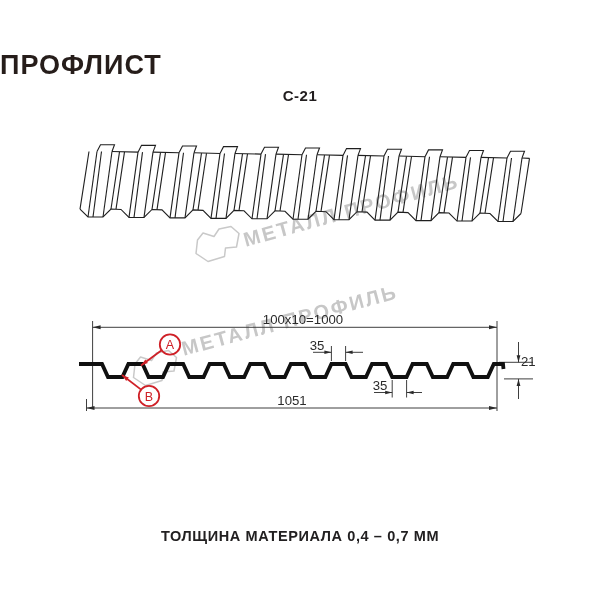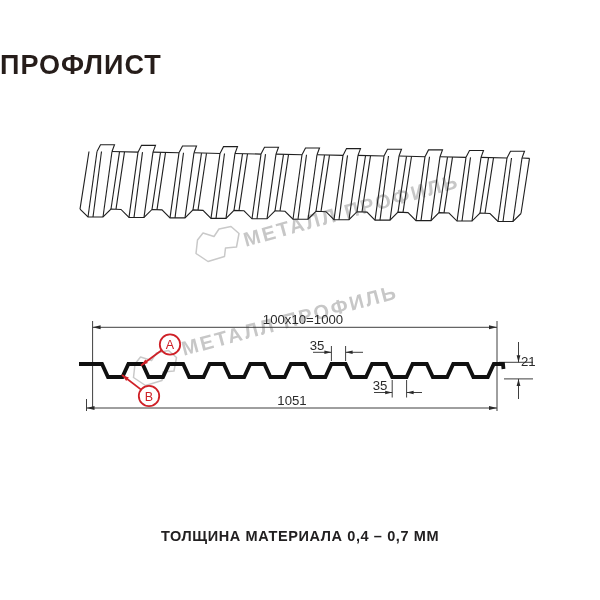--- a/index.html
+++ b/index.html
@@ -41,20 +41,21 @@
   <svg class="layer z0" width="600" height="600" viewBox="0 0 600 600">
     <path class="logo" d="M 203,233 L 214,236.5 L 219,229 L 231,226.5 L 239,233.5 L 236.5,247 L 225.5,248 L 224.5,256.5 L 208,261.5 L 196,253.5 L 197.5,240 Z"></path>
     <g transform="translate(-62.5,124)">
       <path class="logo" d="M 203,233 L 214,236.5 L 219,229 L 231,226.5 L 239,233.5 L 236.5,247 L 225.5,248 L 224.5,256.5 L 208,261.5 L 196,253.5 L 197.5,240 Z"></path>
     </g>
   </svg>
   <div class="wm-text wm1 z0">МЕТАЛЛ ПРОФИЛЬ</div>
   <div class="wm-text wm2 z0">МЕТАЛЛ ПРОФИЛЬ</div>
 
   <div class="page-title z1">ПРОФЛИСТ</div>
+  <div class="page-subtitle z1">С-21</div>
 
   <svg class="layer z1" width="600" height="600" viewBox="0 0 600 600">
     <g id="ribs3d">
         <path d="M 88 217 L 97 151.5"></path>
         <path d="M 93 217 L 101.5 151.5"></path>
         <path d="M 103 217 L 112 151.5"></path>
         <path d="M 97 151.5 L 100.5 144.7 L 114.5 144.7 L 112 151.5"></path>
         <path d="M 111 209 L 119.5 151.85"></path>
         <path d="M 116 209.2 L 124.5 151.95"></path>
         <path d="M 112 151.5 L 138 152.15"></path>

